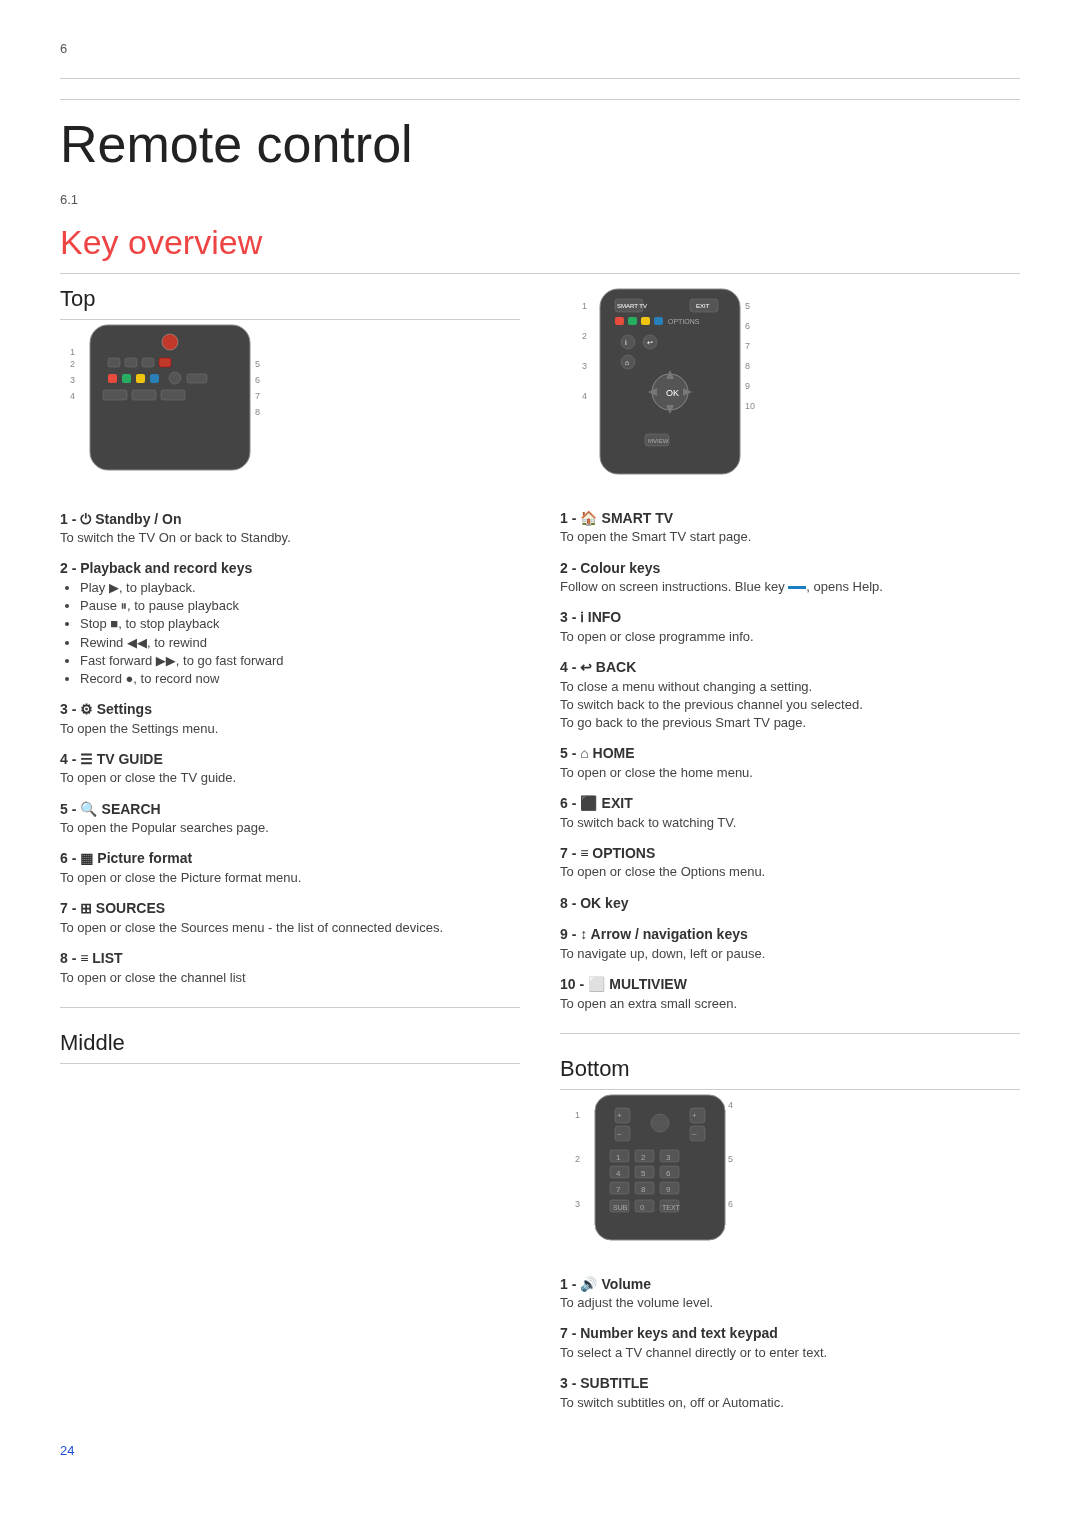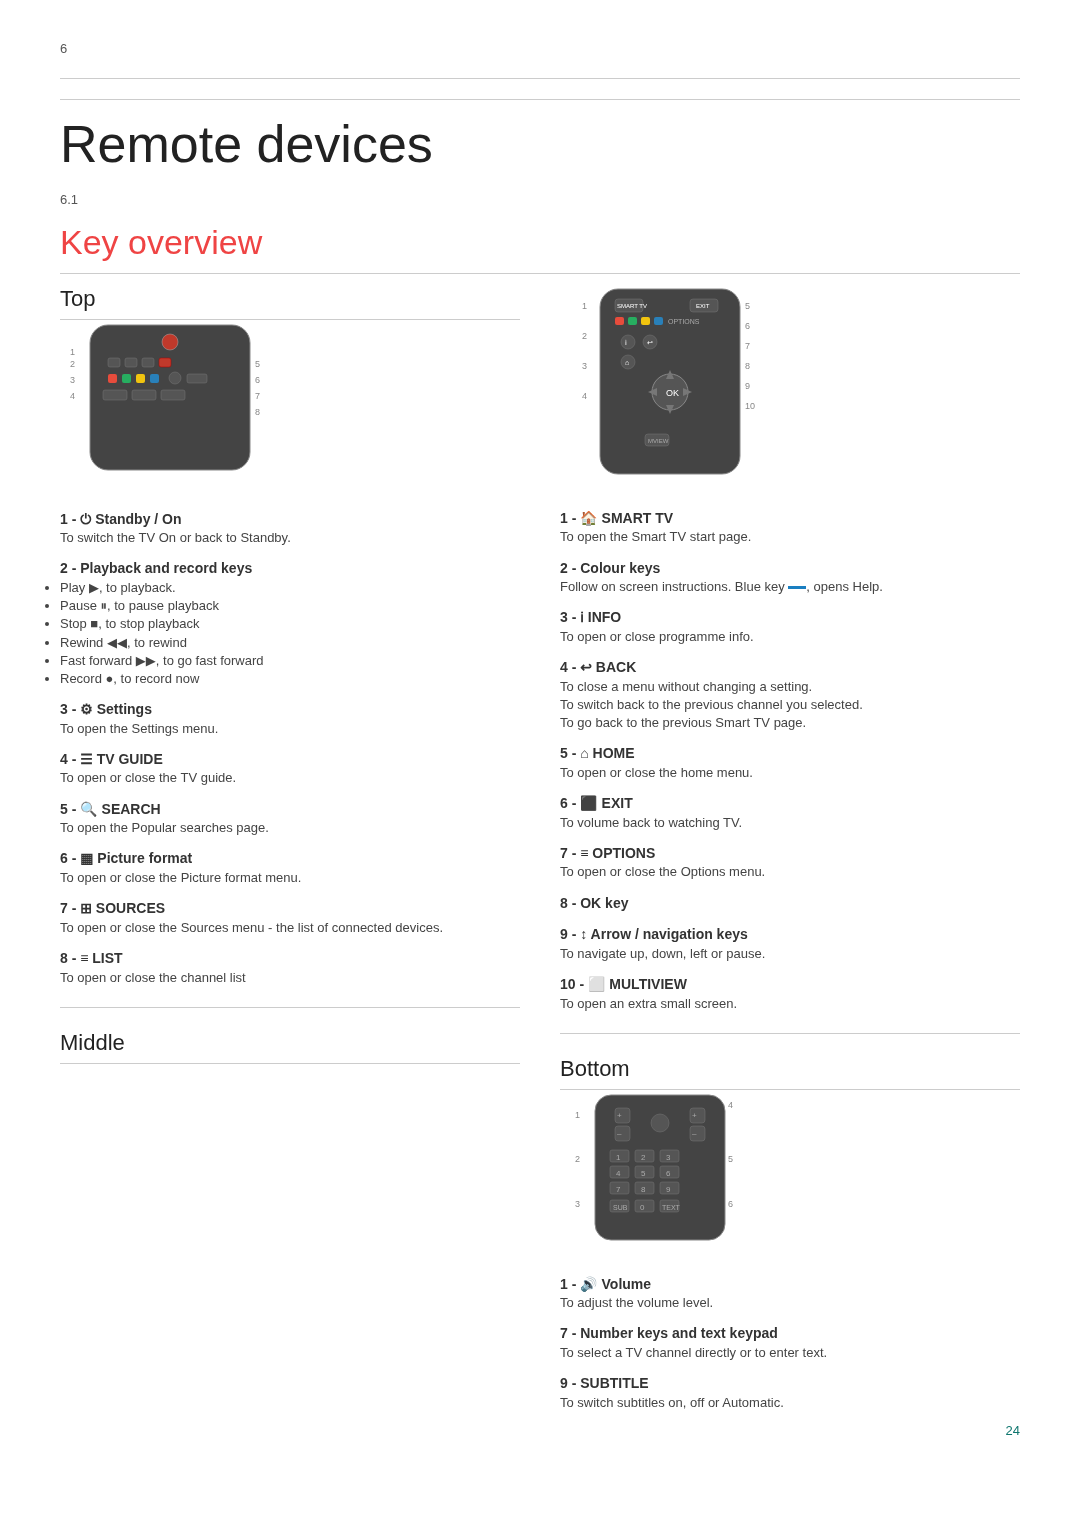--- a/index.html
+++ b/index.html
@@ -64,42 +64,44 @@
       font-weight: bold;
       font-size: 14px;
     }
     .key-item .key-desc {
       font-size: 13px;
       color: #444;
       margin-left: 0;
     }
     .key-item .key-desc-list {
       list-style: disc;
+      margin-left: 20px;
       font-size: 13px;
       color: #444;
     }
     .divider {
       border: none;
       border-top: 1.5px solid #ccc;
       margin: 20px 0;
     }
     .page-footer {
-      text-align: right;
-      font-size: 13px;
-      color: #0f766e;
+      text-align: left;
+      font-size: 13px;
+      color: #1d4ed8;
+      margin-top: 20px;
     }
   </style>
 </head>
 <body>
 
 <div class="page-number-top">6</div>
 
 <hr class="divider">
 
-<h1 class="main-title">Remote devices</h1>
+<h1 class="main-title">Remote control</h1>
 
 <div class="section-number">6.1</div>
 <h2 class="section-title">Key overview</h2>
 
 <div class="two-col">
 
   <div class="col-left">
     <h3 class="subsection-title">Top</h3>
 
     <div style="margin-bottom:18px;">
@@ -209,21 +211,21 @@
         <text x="88" y="159" font-size="6" fill="#aaa">MVIEW</text>
       </svg>
     </div>
 
     <div id="right-keys-list">
         <div class="key-item"><span class="key-title">1 - <span style="font-style:normal;">🏠</span> SMART TV</span><div class="key-desc">To open the Smart TV start page.</div></div>
         <div class="key-item"><span class="key-title">2 - Colour keys</span><div class="key-desc">Follow on screen instructions. Blue key <span style="display:inline-block;width:18px;height:3px;background:#1a7fc1;vertical-align:middle;"></span>, opens Help.</div></div>
         <div class="key-item"><span class="key-title">3 - <span style="font-style:normal;">ℹ</span> INFO</span><div class="key-desc">To open or close programme info.</div></div>
         <div class="key-item"><span class="key-title">4 - <span style="font-style:normal;">↩</span> BACK</span><div class="key-desc">To close a menu without changing a setting.</div><div class="key-desc">To switch back to the previous channel you selected.</div><div class="key-desc">To go back to the previous Smart TV page.</div></div>
         <div class="key-item"><span class="key-title">5 - <span style="font-style:normal;">⌂</span> HOME</span><div class="key-desc">To open or close the home menu.</div></div>
-        <div class="key-item"><span class="key-title">6 - <span style="font-style:normal;">⬛</span> EXIT</span><div class="key-desc">To volume back to watching TV.</div></div>
+        <div class="key-item"><span class="key-title">6 - <span style="font-style:normal;">⬛</span> EXIT</span><div class="key-desc">To switch back to watching TV.</div></div>
         <div class="key-item"><span class="key-title">7 - <span style="font-style:normal;">≡</span> OPTIONS</span><div class="key-desc">To open or close the Options menu.</div></div>
         <div class="key-item"><span class="key-title">8 - OK key</span></div>
         <div class="key-item"><span class="key-title">9 - <span style="font-style:normal;">↕</span> Arrow / navigation keys</span><div class="key-desc">To navigate up, down, left or pause.</div></div>
         <div class="key-item"><span class="key-title">10 - <span style="font-style:normal;">⬜</span> MULTIVIEW</span><div class="key-desc">To open an extra small screen.</div></div>
       </div>
 
     <hr class="divider">
 
     <h3 class="subsection-title">Bottom</h3>
 
@@ -275,18 +277,18 @@
         <text x="15" y="117" font-size="9" fill="#888">3</text>
         <text x="168" y="18" font-size="9" fill="#888">4</text>
         <text x="168" y="72" font-size="9" fill="#888">5</text>
         <text x="168" y="117" font-size="9" fill="#888">6</text>
       </svg>
     </div>
 
     <div id="bottom-keys-list">
         <div class="key-item"><span class="key-title">1 - <span style="font-style:normal;">🔊</span> Volume</span><div class="key-desc">To adjust the volume level.</div></div>
         <div class="key-item"><span class="key-title">7 - Number keys and text keypad</span><div class="key-desc">To select a TV channel directly or to enter text.</div></div>
-        <div class="key-item"><span class="key-title">9 - SUBTITLE</span><div class="key-desc">To switch subtitles on, off or Automatic.</div></div>
+        <div class="key-item"><span class="key-title">3 - SUBTITLE</span><div class="key-desc">To switch subtitles on, off or Automatic.</div></div>
       </div>
   </div>
 </div>
 
 <div class="page-footer">24</div>
 
 </body></html>

